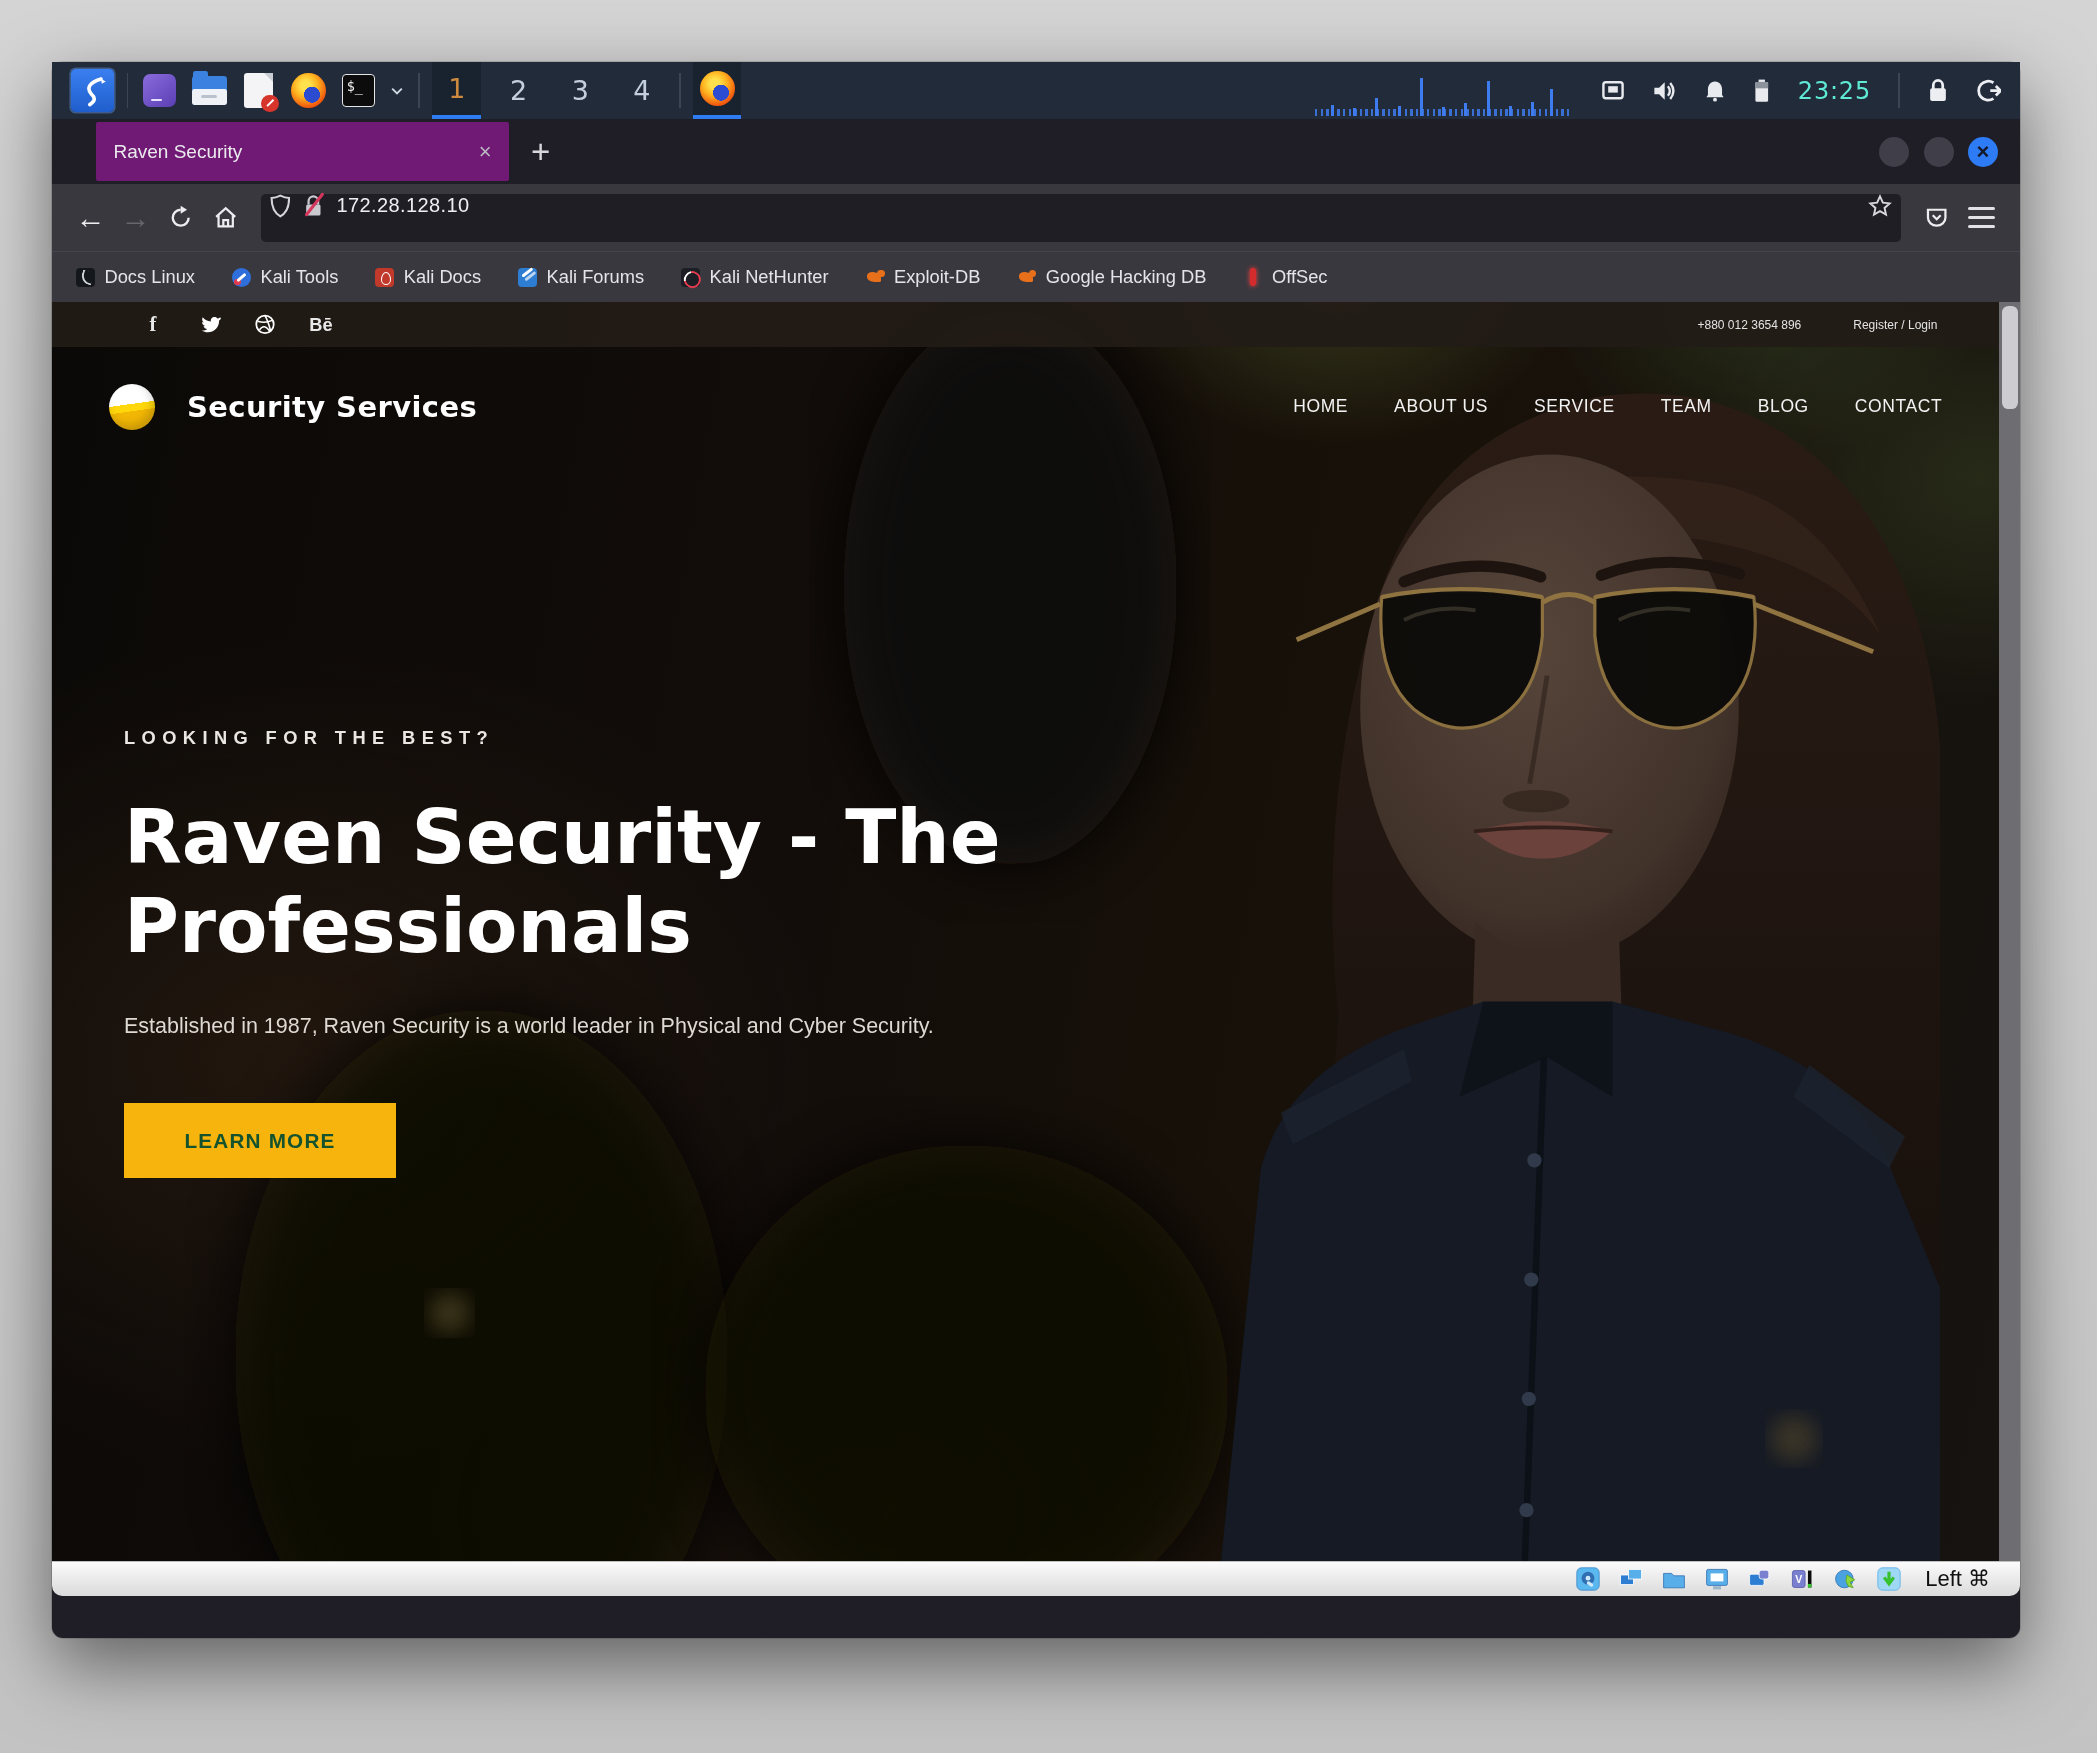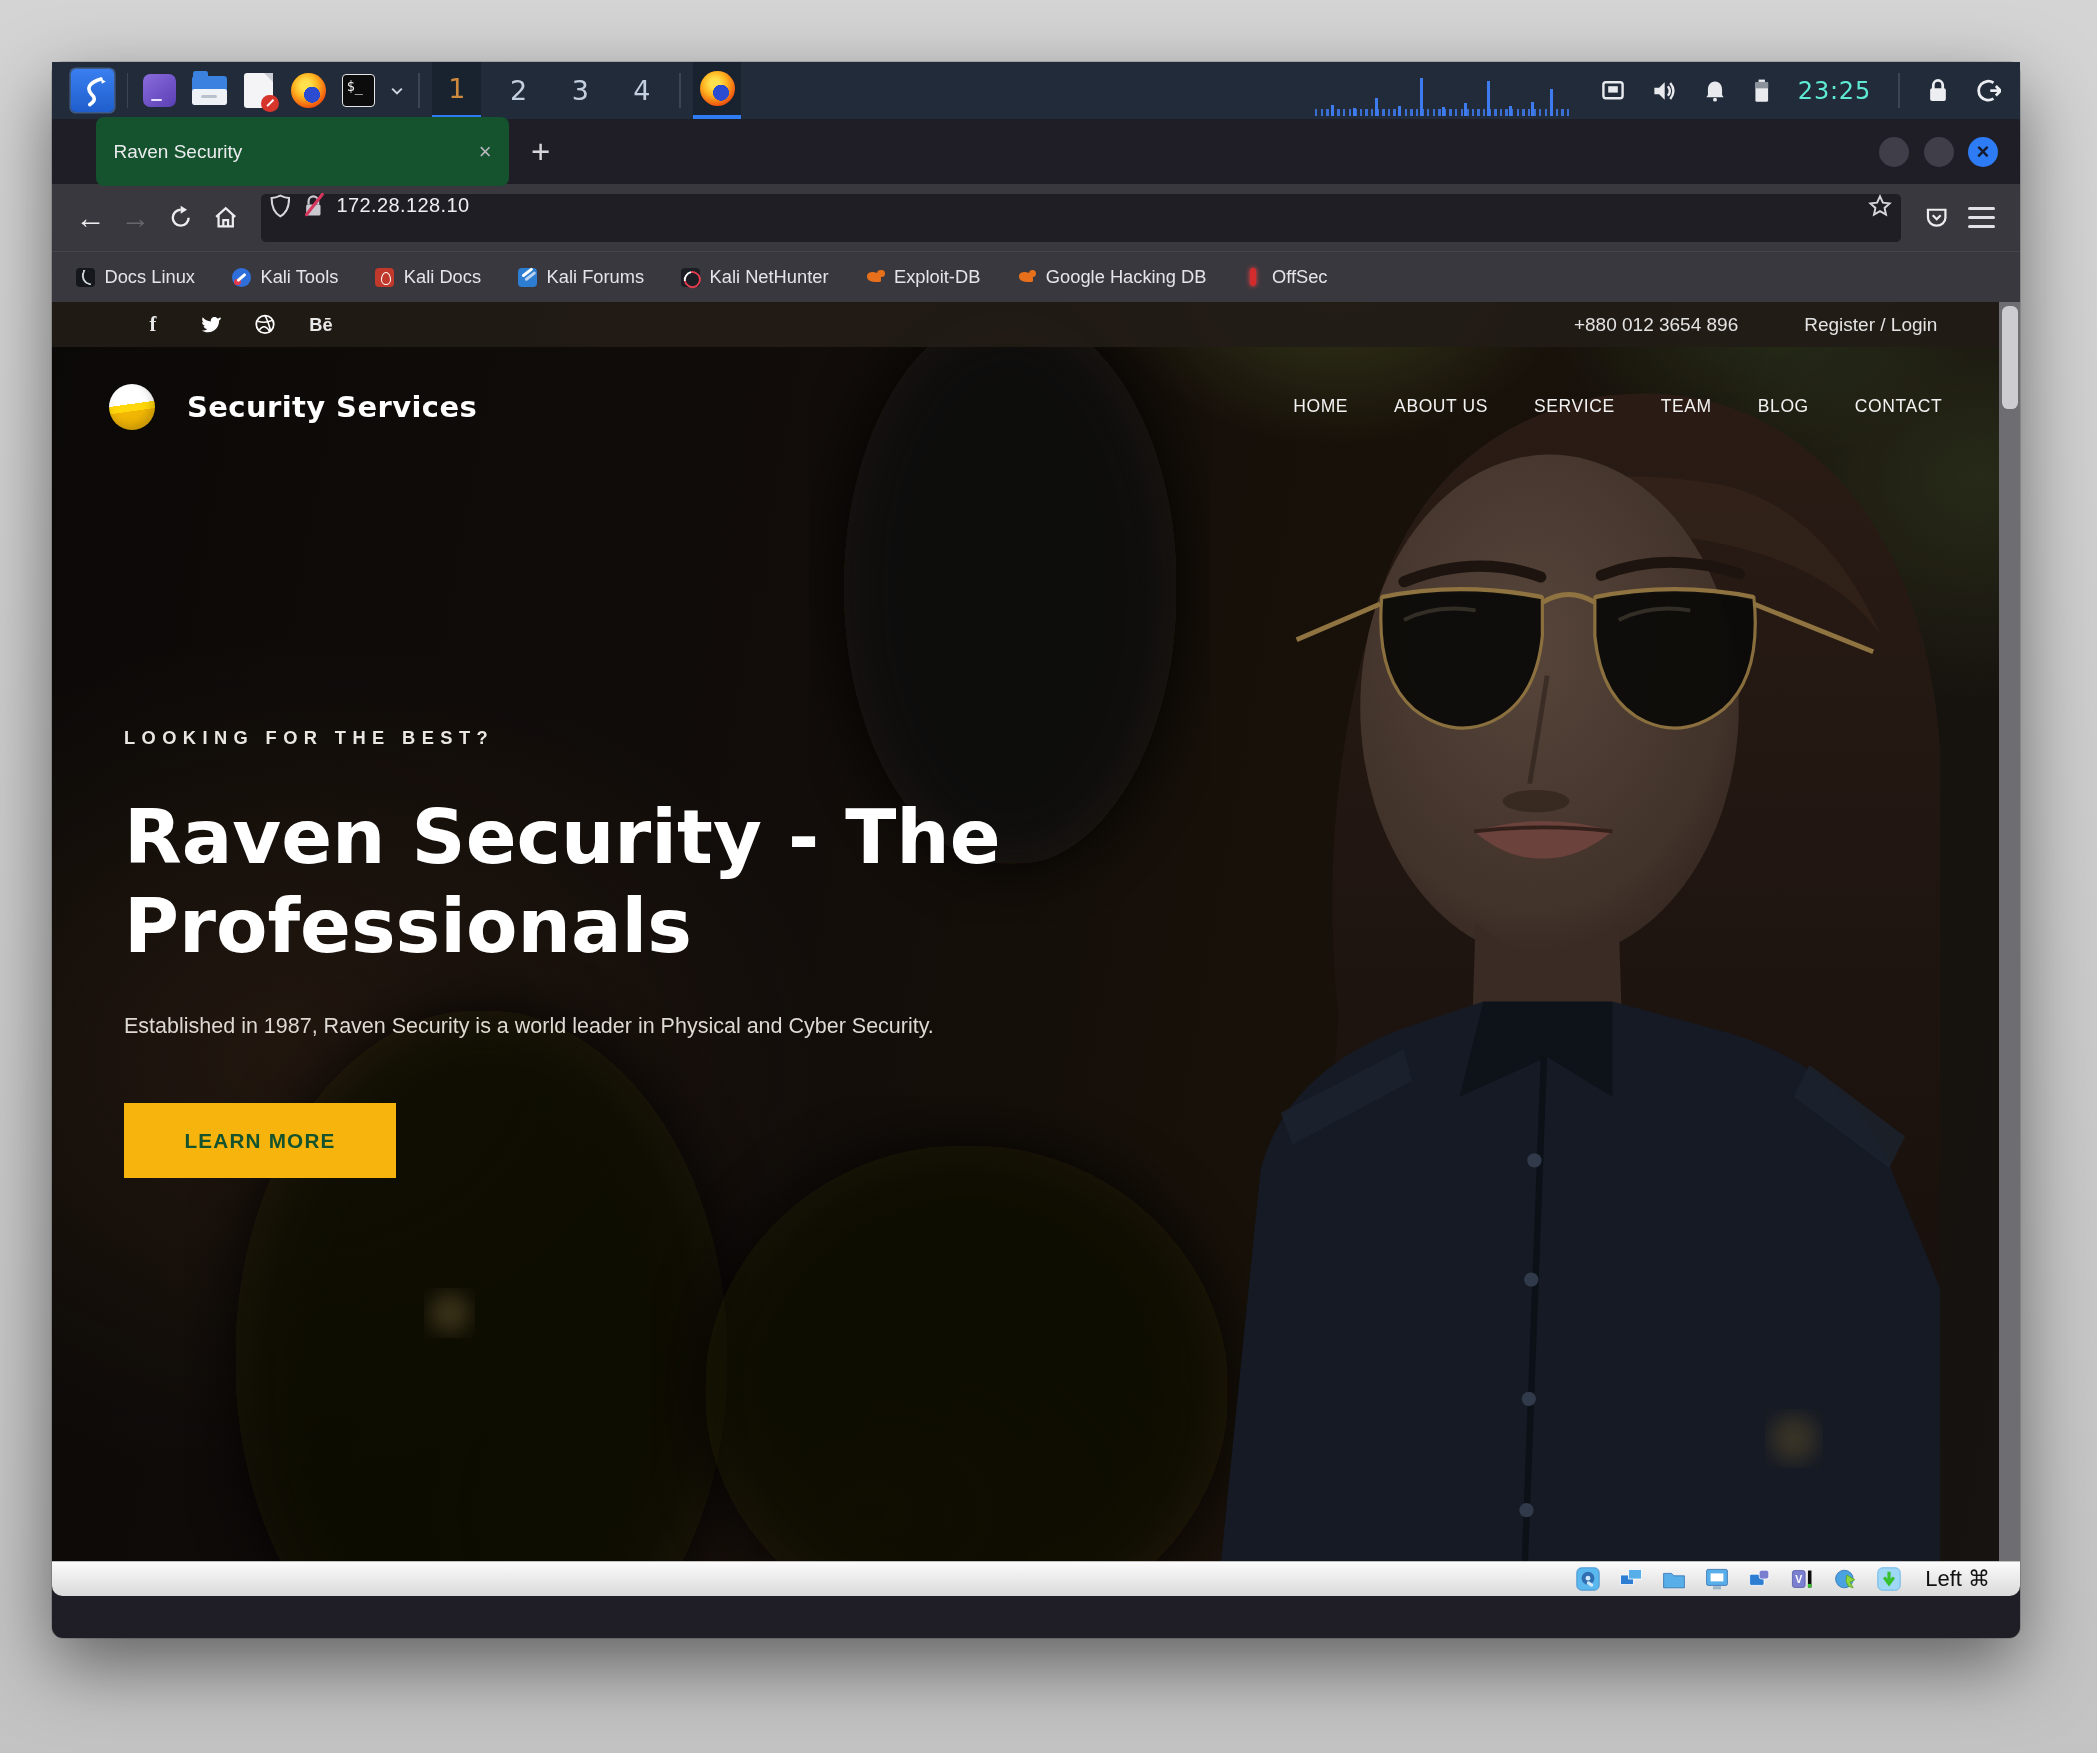--- a/index.html
+++ b/index.html
@@ -69,21 +69,21 @@
   .cpu { width:254px; height:46px; position:relative; align-self:flex-end; margin-right:8px;}
   .cpu .base{ position:absolute; left:0; right:0; bottom:3.2px; height:7.2px;
     background:repeating-linear-gradient(90deg,#3e7bee 0 2.4px, transparent 2.4px 5.6px); opacity:.85;}
   .cpu b{ position:absolute; bottom:3.2px; width:3.2px; background:#3e7bee; display:block;}
   .tray { display:flex; align-items:center; gap:27px; margin-left:11px;}
   .tray svg{ display:block; }
   .clock { font-size:24px; color:#5eead4; font-family:"DejaVu Sans", sans-serif; letter-spacing:0.8px;}
 
   
   .tabbar { height:65px; background:#1f1e26; display:flex; align-items:center; padding:0 11px;}
-  .tab { margin-left:33px; width:413px; height:69px; background:#14532d; border-radius:8px;
+  .tab { margin-left:33px; width:413px; height:59px; background:#701a75; border-radius:2px;
     display:flex; align-items:center; padding:0 17.5px; color:#ebebee; font-size:19px;}
   .tab .t-title{ flex:1; }
   .tab .t-close{ color:#b9b9c2; font-size:22px; }
   .newtab { color:#d6d6db; font-size:33px; font-weight:300; margin-left:22px; }
   .winctl { margin-left:auto; display:flex; align-items:center; gap:14.3px; padding-right:11px;}
   .wc { width:30px; height:30px; border-radius:50%; background:#3f3e49; }
   .wc.close{ background:#2d7bf5; color:#141a29; display:flex; align-items:center; justify-content:center; font-size:22px; font-weight:bold;}
 
   .navbar { height:67px; background:#39383f; display:flex; align-items:center; padding:0 16px; }
   .nav-ic { width:45px; height:45px; display:flex; align-items:center; justify-content:center; font-size:30px; color:#ededf0; border-radius:4.8px;}
@@ -122,21 +122,21 @@
   }
   .hero-bg svg{ position:absolute; inset:0; }
   .scrollbar { position:absolute; right:0; top:0; bottom:0; width:20.7px; background:#6d6d72; }
   .scroll-thumb { position:absolute; left:2.4px; right:2.4px; top:4px; height:103px; background:#cdcdd1; border-radius:6.4px;}
 
   .site-topbar { position:absolute; left:0; top:0; right:20.7px; height:45px;
     background:rgba(34,28,22,.94); display:flex; align-items:center; padding:0 62px 0 89px; }
   .social { display:flex; align-items:center; gap:32px; color:#e9e9e9; }
   .soc { font-size:19px; width:24px; text-align:center; }
   .soc.fb{ font-family:"Liberation Serif", serif; font-weight:bold; font-size:20.7px;}
-  .topbar-right { margin-left:auto; display:flex; align-items:center; gap:66px; color:#e3e3e3; font-size:19px; }
+  .topbar-right { margin-left:auto; display:flex; align-items:center; gap:52px; color:#e3e3e3; font-size:12px; }
 
   .site-header { position:absolute; left:0; top:45px; right:20.7px; height:119px;
     display:flex; align-items:center; padding:0 57px; }
   .logo-mark { width:46px; height:46px; border-radius:50%;
     background:linear-gradient(172deg, #ffffff 0 44%, #ffd70a 44% 58%, #f2b705 58%);
     box-shadow:inset -3.2px -4.8px 8px rgba(0,0,0,.18); }
   .brand { margin-left:32px; color:#fff; font-size:29px; font-weight:bold; font-family:"DejaVu Sans", sans-serif; letter-spacing:0.4px;}
   .site-nav { margin-left:auto; display:flex; gap:46px; }
   .site-nav a { color:#f2f2f2; font-size:17.5px; letter-spacing:0.6px; text-decoration:none; }
 

